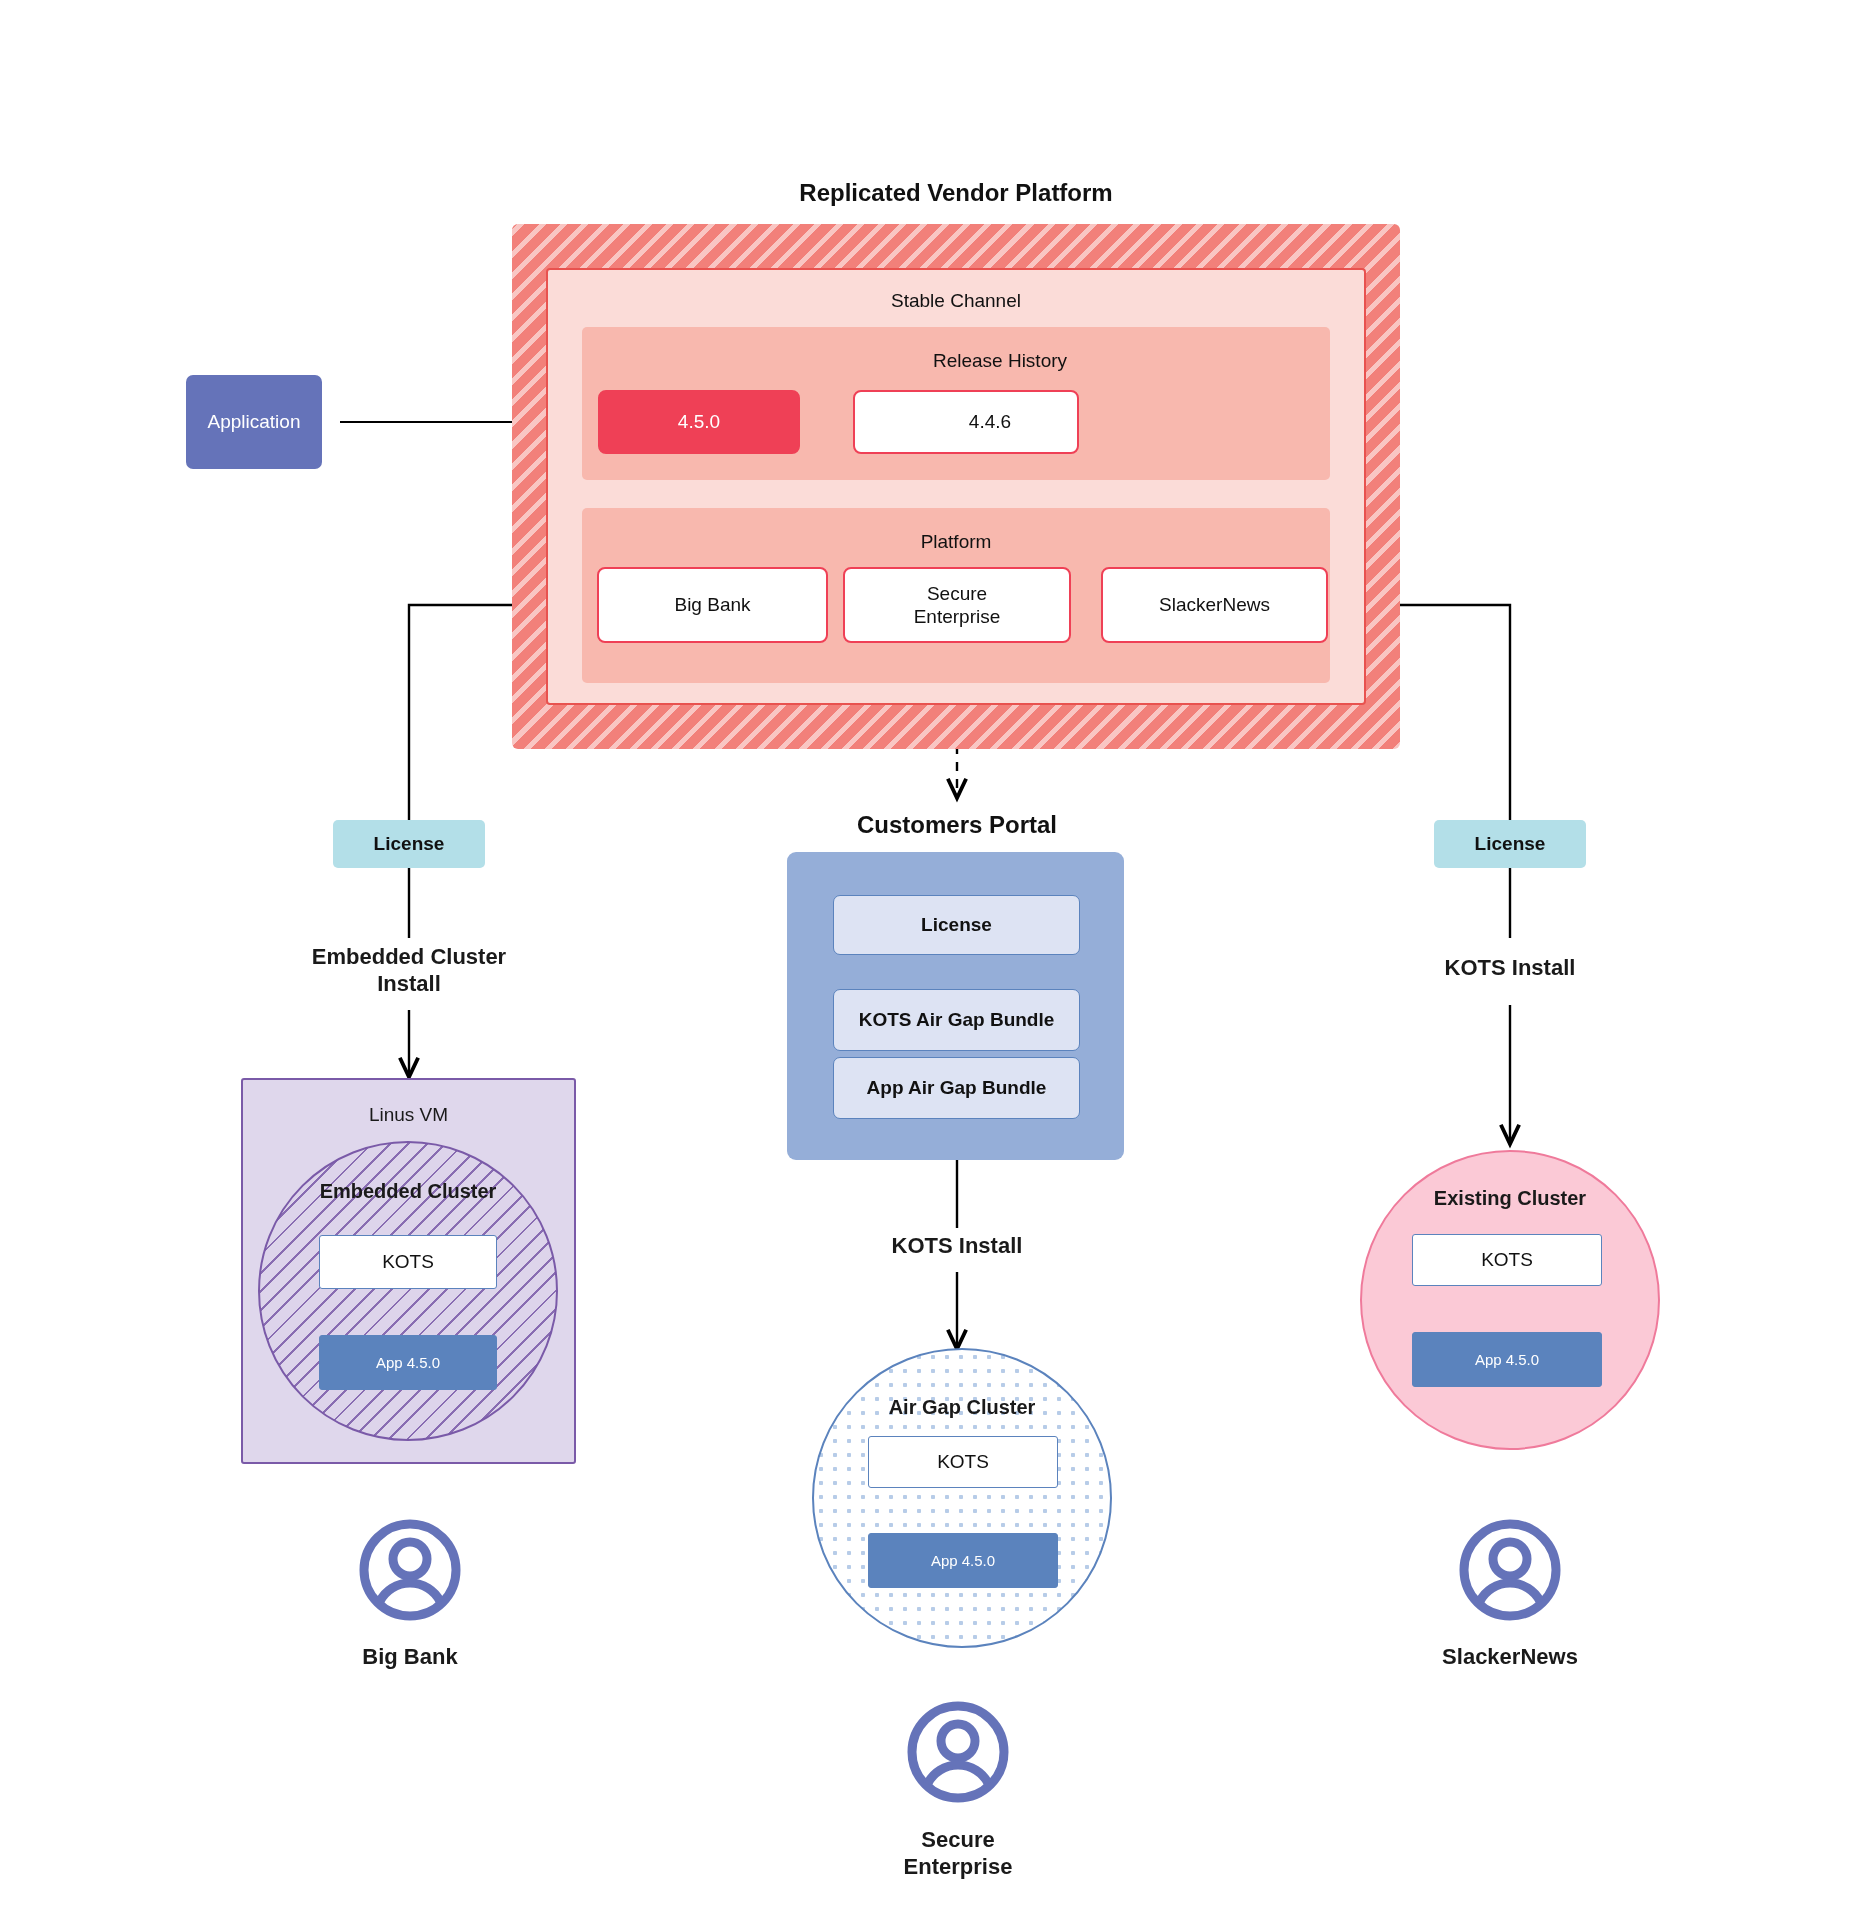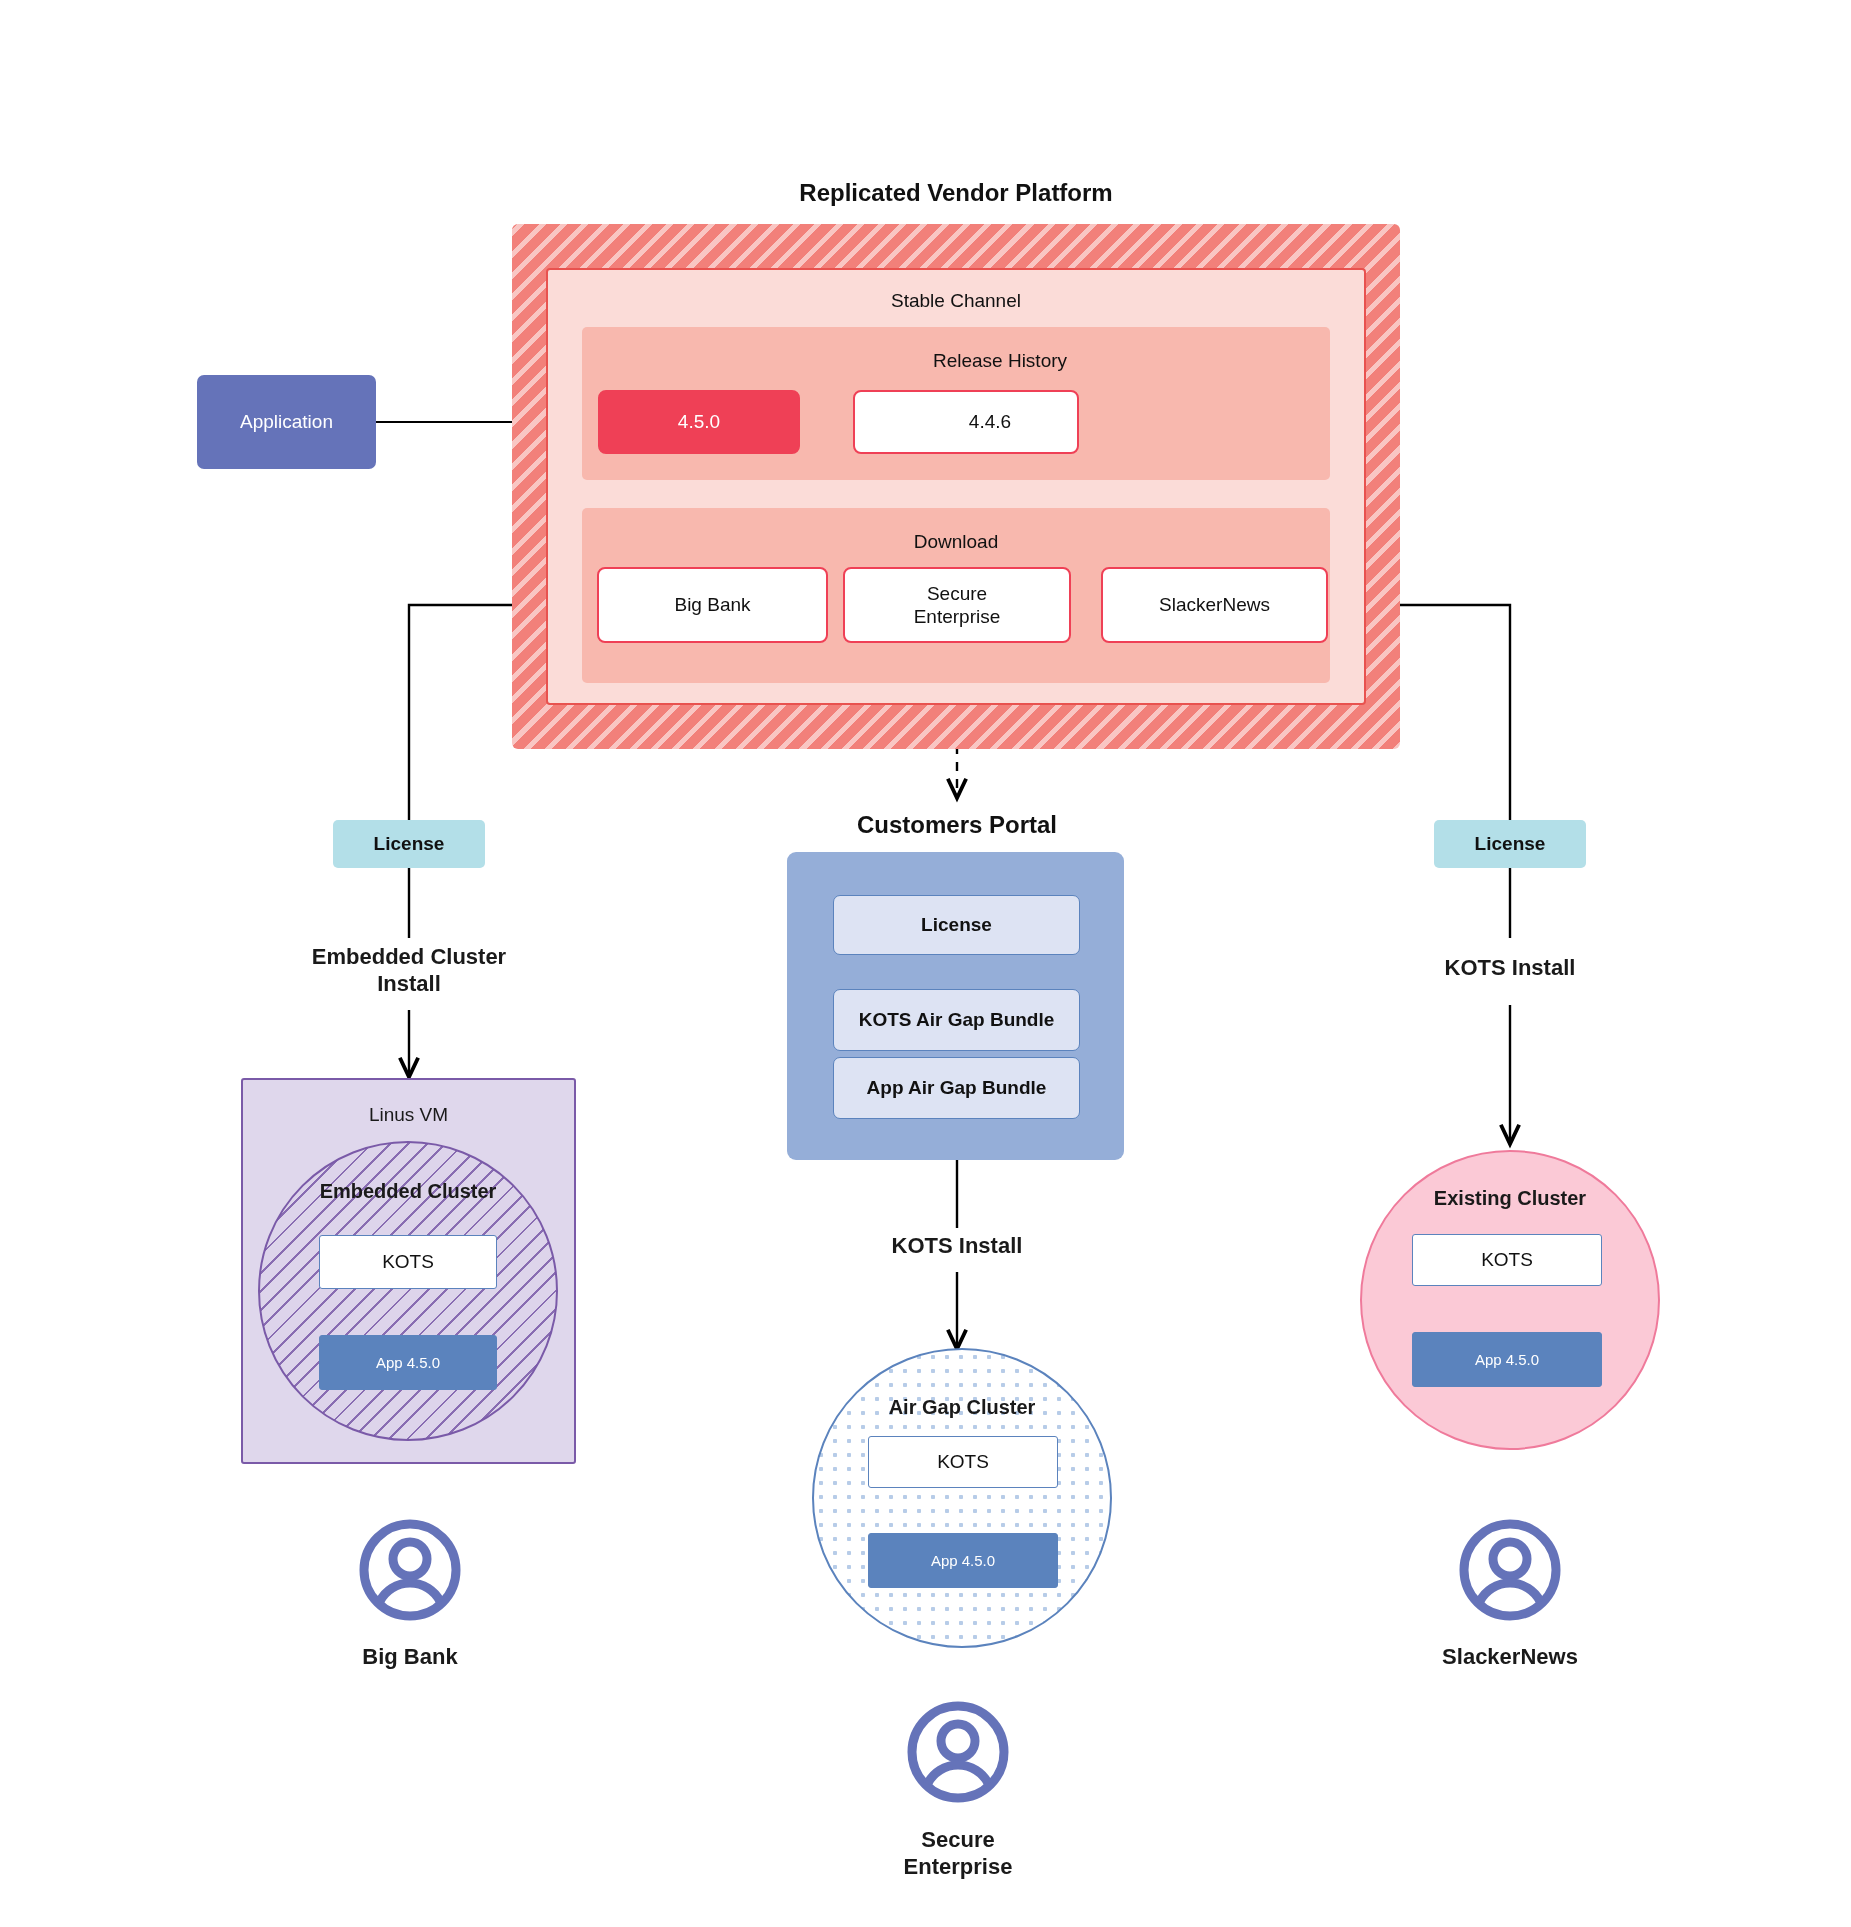--- a/index.html
+++ b/index.html
@@ -133,28 +133,28 @@
 
 <div class="abs sublabel ctr" style="left:546px;top:288px;width:820px;height:26px;">Stable Channel</div>
 
 <div class="abs inner-band" style="left:582px;top:327px;width:748px;height:153px;"></div>
 <div class="abs sublabel ctr" style="left:582px;top:348px;width:748px;height:26px;margin-left:44px;">Release History</div>
 
 <div class="abs rel-current ctr" style="left:598px;top:390px;width:202px;height:64px;">4.5.0</div>
 <div class="abs rel-old ctr" style="left:853px;top:390px;width:226px;height:64px;padding-left:48px;">4.4.6</div>
 
 <div class="abs inner-band" style="left:582px;top:508px;width:748px;height:175px;"></div>
-<div class="abs sublabel ctr" style="left:582px;top:529px;width:748px;height:26px;">Download</div>
+<div class="abs sublabel ctr" style="left:582px;top:529px;width:748px;height:26px;">Platform</div>
 
 <div class="abs cust-box ctr" style="left:597px;top:567px;width:231px;height:76px;white-space:pre-line;">Big Bank</div>
 <div class="abs cust-box ctr" style="left:843px;top:567px;width:228px;height:76px;white-space:pre-line;">Secure
 Enterprise</div>
 <div class="abs cust-box ctr" style="left:1101px;top:567px;width:227px;height:76px;white-space:pre-line;">SlackerNews</div>
 
-<div class="abs app-box ctr" style="left:197px;top:375px;width:179px;height:94px;">Application</div>
+<div class="abs app-box ctr" style="left:186px;top:375px;width:136px;height:94px;">Application</div>
 
 <div class="abs license-box ctr" style="left:333px;top:820px;width:152px;height:48px;">License</div>
 
 <div class="abs license-box ctr" style="left:1434px;top:820px;width:152px;height:48px;">License</div>
 
 <div class="abs cap ctr" style="left:259px;top:940px;width:300px;height:60px;white-space:pre-line;">Embedded Cluster
 Install</div>
 
 <div class="abs cap ctr" style="left:1390px;top:952px;width:240px;height:32px;">KOTS Install</div>
 

